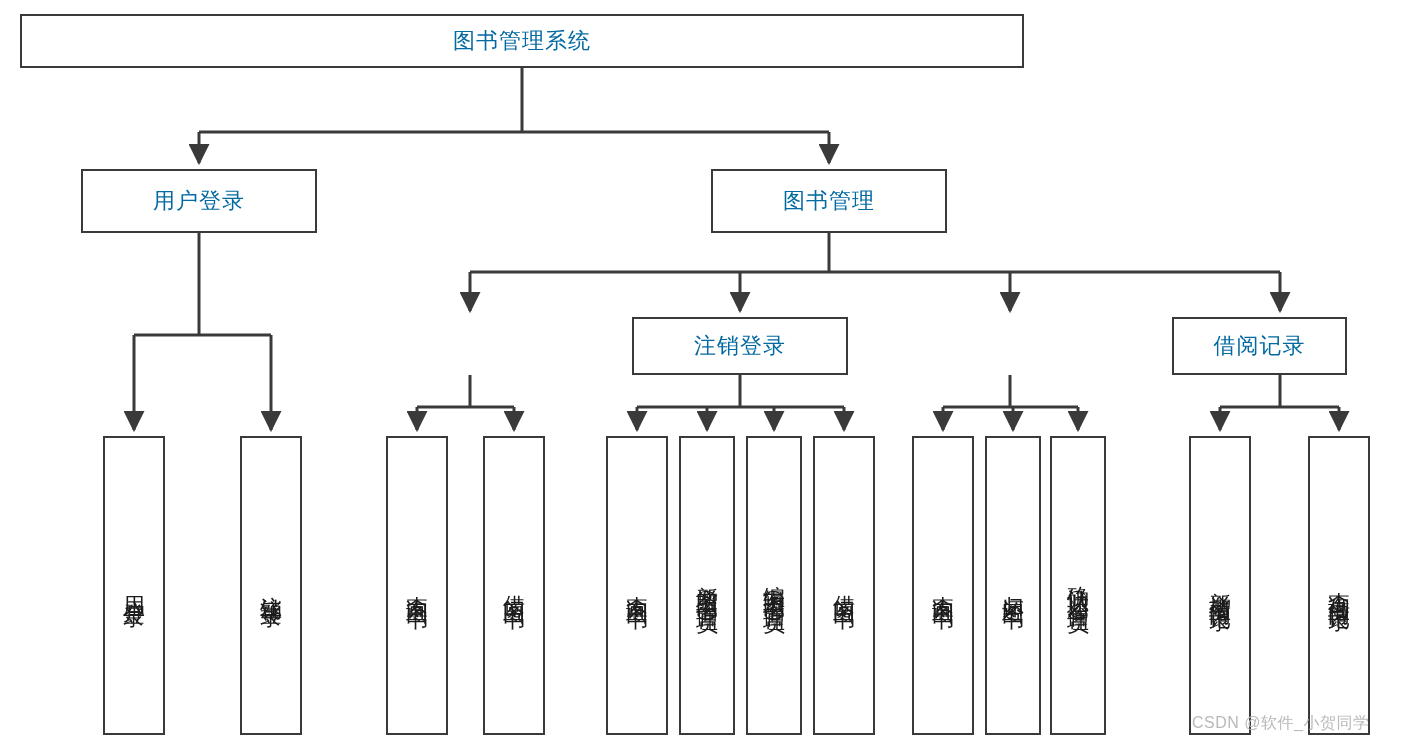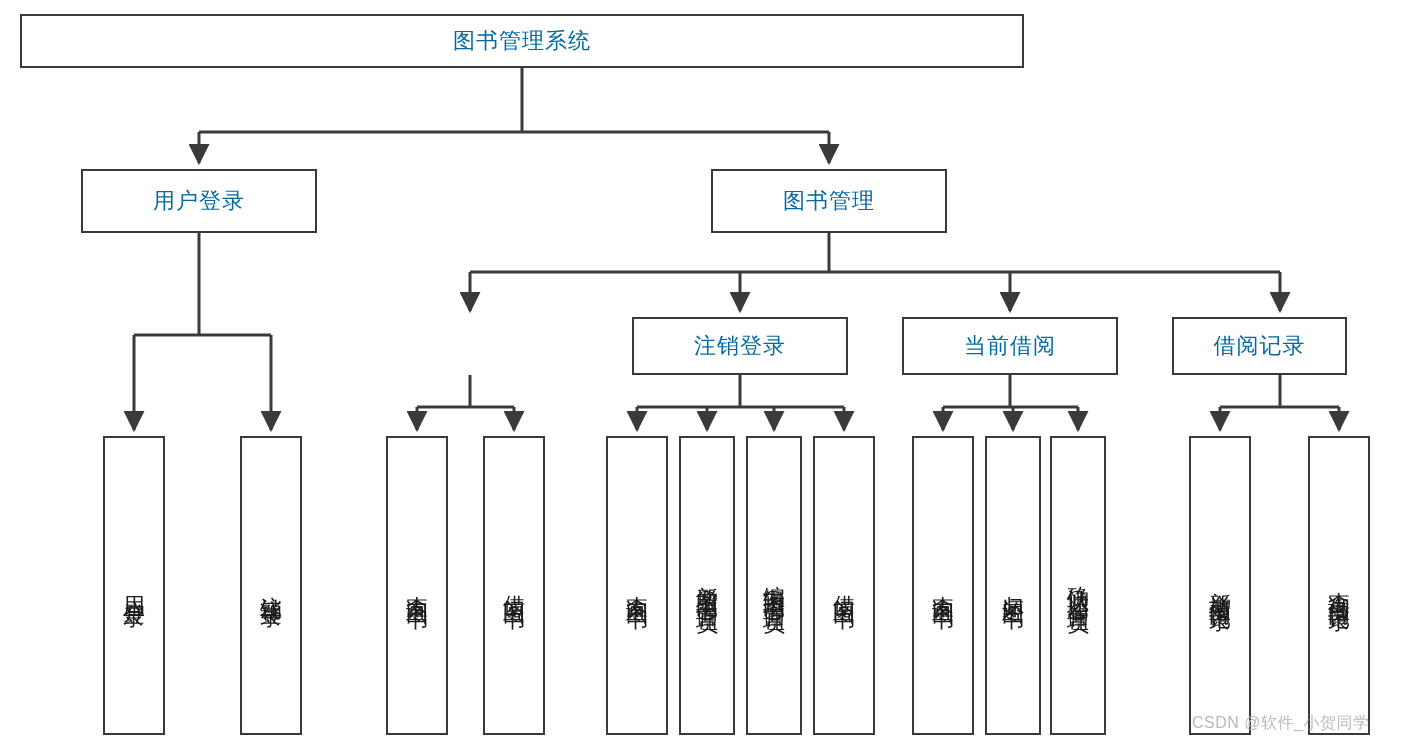--- a/index.html
+++ b/index.html
@@ -122,23 +122,20 @@
 
   <div class="node-box" style="left:711px; top:169px; width:236px; height:64px;">
     <span class="node-label-h">图书管理</span>
   </div>
 
 
   <div class="node-box" style="left:632px; top:317px; width:216px; height:58px;">
     <span class="node-label-h">注销登录</span>
   </div>
 
-  <div class="node-box" style="left:902px; top:317px; width:216px; height:58px;">
-    <span class="node-label-h">当前借阅</span>
-  </div>
 
   <div class="node-box" style="left:1172px; top:317px; width:175px; height:58px;">
     <span class="node-label-h">借阅记录</span>
   </div>
 
   <div class="node-box" style="left:103px; top:436px; width:62px; height:299px;">
     <span class="node-label-v">用户登录</span>
   </div>
 
   <div class="node-box" style="left:240px; top:436px; width:62px; height:299px;">

